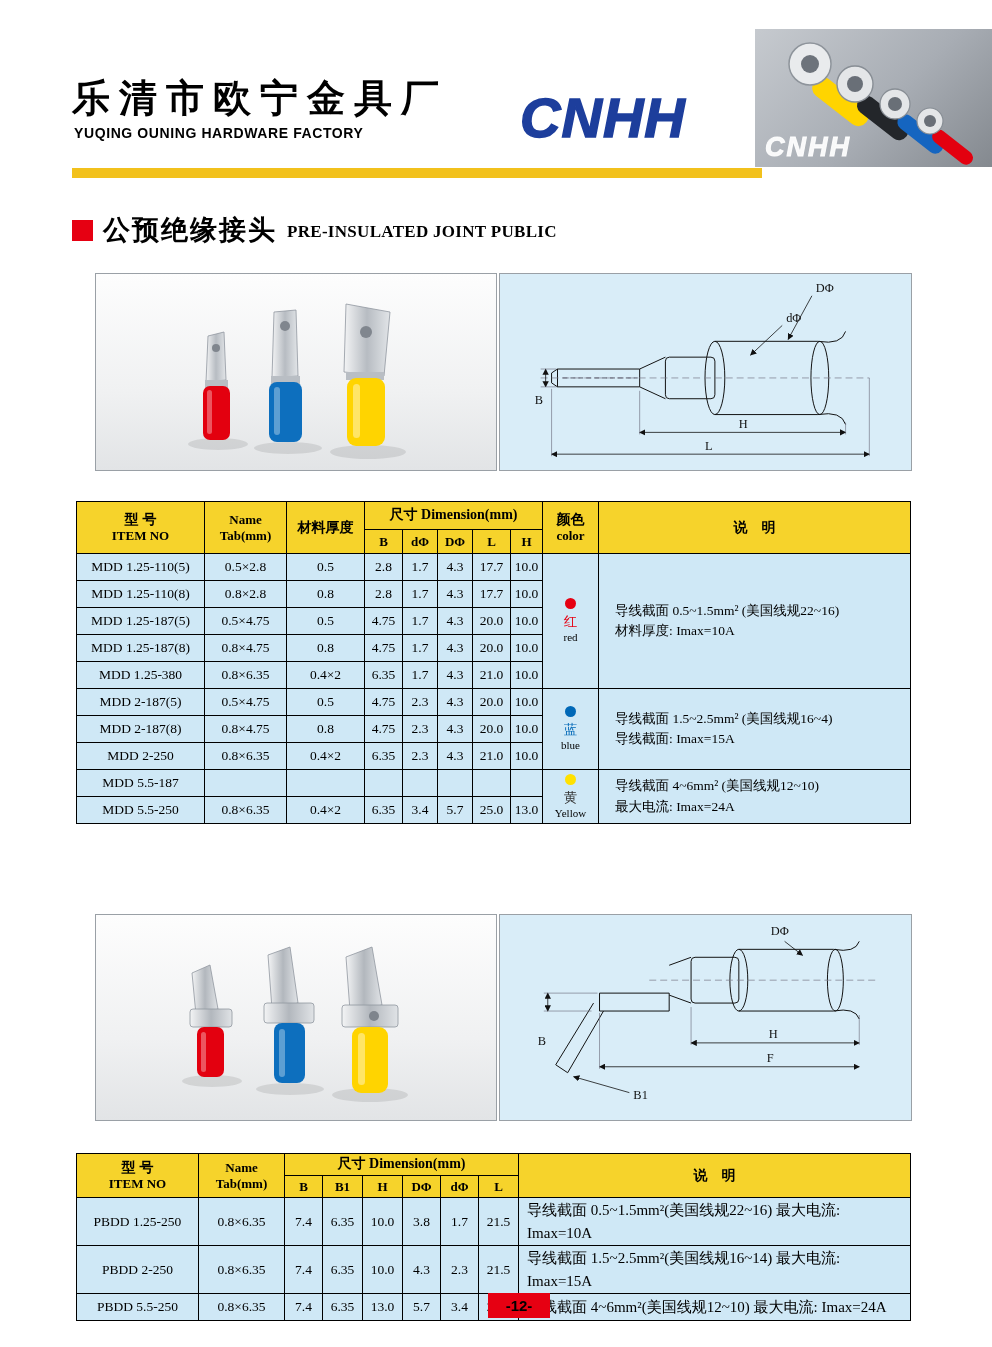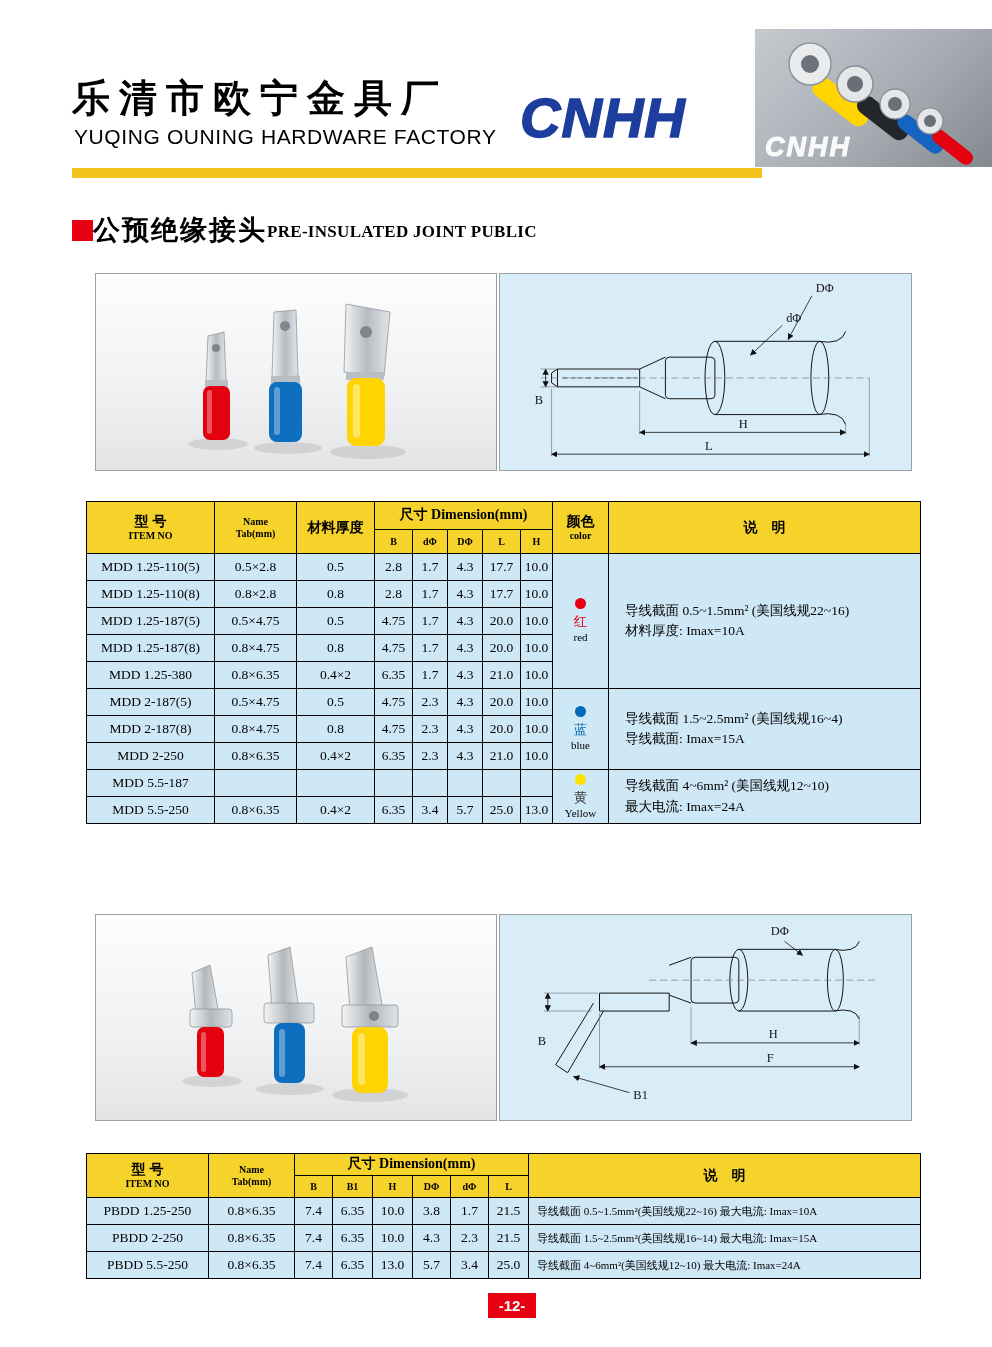--- a/index.html
+++ b/index.html
@@ -3,67 +3,67 @@
 <meta charset="utf-8">
 <style>
   * { margin:0; padding:0; box-sizing:border-box; }
   html,body { background:#ffffff; }
   .page { position:relative; width:992px; height:1347px; background:#fff; overflow:hidden;
           font-family:"Liberation Sans",sans-serif; color:#000;margin-top:21px; }
 
   
   .company-cn { position:absolute; left:72px; top:52px; font-size:38px; font-weight:700;
                 letter-spacing:9px; white-space:nowrap; }
-  .company-en { position:absolute; left:74px; top:104px; font-size:21px; font-weight:400;
+  .company-en { position:absolute; left:74px; top:104px; font-size:14px; font-weight:700;
                 letter-spacing:.6px; white-space:nowrap; }
   .logo { position:absolute; left:520px; top:64px; font-size:56px; font-weight:700; font-style:italic;
           color:#1d3e9c; letter-spacing:1px; -webkit-text-stroke:1.5px #1d3e9c; }
   .yellow-rule { position:absolute; left:72px; top:147px; width:690px; height:10px; background:#f2c11c; }
   .header-photo { position:absolute; left:755px; top:8px; width:237px; height:138px;
                   background:linear-gradient(135deg,#c6cacf 0%,#a8adb4 55%,#84898f 100%); overflow:hidden; }
   .header-photo svg { position:absolute; left:0; top:0; }
   .watermark { position:absolute; left:10px; bottom:4px; color:rgba(255,255,255,.92); font-weight:700;
                font-style:italic; font-size:27px; letter-spacing:2px; -webkit-text-stroke:1px rgba(255,255,255,.9); }
 
   
-  .section-title { position:absolute; left:72px; display:flex; align-items:flex-end; white-space:nowrap; }
+  .section-title { position:absolute; left:72px; display:flex; align-items:flex-end; gap:10px; white-space:nowrap; }
   #sec1 { top:196px; } #sec2 { top:845px; }
   .bullet { width:21px; height:21px; background:#e60012; margin-bottom:3px; flex:0 0 auto; }
   .title-cn { font-size:27px; font-weight:700; line-height:1; letter-spacing:2px; }
   .title-en { font-family:"Liberation Serif",serif; font-size:17px; font-weight:700; margin-bottom:2px; letter-spacing:.3px; }
 
   
   .panel-row { position:absolute; left:95px; display:flex; gap:2px; }
   #panels1 { top:252px; } #panels2 { top:893px; }
   .panel { border:1px solid #9aa0a6; position:relative; overflow:hidden; }
   .panel.photo { width:402px; background:linear-gradient(180deg,#fdfdfd 0%,#f0f1f2 60%,#e2e4e6 100%); }
   .panel.diagram { width:413px; background:#d9edf8; }
   #panels1 .panel { height:198px; } #panels2 .panel { height:207px; }
   svg text { font-family:"Liberation Serif",serif; font-size:12.5px; fill:#111; }
 
   
-  .spec-table { position:absolute; left:86px; width:834px; border-collapse:collapse; table-layout:fixed;padding-left:39px; }
+  .spec-table { position:absolute; left:76px; width:834px; border-collapse:collapse; table-layout:fixed;padding-left:39px; }
   #table1 { top:480px; } #table2 { top:1132px; }
   .spec-table th, .spec-table td { border:1px solid #000; text-align:center; vertical-align:middle; overflow:hidden; }
   .spec-table th { background:#f6d32b; font-weight:700; font-size:14px; padding:1px; line-height:1.2; }
   #table1 thead tr:first-child th { height:28px; } #table1 thead tr:last-child th { height:24px; }
   #table2 thead tr:first-child th { height:22px; } #table2 thead tr:last-child th { height:22px; }
-  th .en, th.h-sub, .h-dim { font-family:"Liberation Serif",serif; font-size:10px; }
+  th .en, th.h-sub, .h-dim { font-family:"Liberation Serif",serif; font-size:13px; }
   .spec-table td { background:#cfe8f6; font-family:"Liberation Serif",serif; font-size:13.5px; height:27px; padding:1px 2px; }
   td.note { text-align:left; padding-left:16px; line-height:1.5; }
-  #table2 td.note { font-size:11px; padding-left:8px; }
+  #table2 td.note { font-size:15px; padding-left:8px; }
   .color-cell { font-family:"Liberation Sans",sans-serif; line-height:1.25; }
   .cc-cn { font-size:13.5px; } .cc-en { font-family:"Liberation Serif",serif; font-size:11px; }
   .dot { display:inline-block; width:11px; height:11px; border-radius:50%; }
 
   
   .footer { position:absolute; top:1272px; left:488px; width:428px; height:25px; display:flex; }
   .footer-brand { flex:1; background:#f2c11c; color:#fff; font-weight:700; font-size:15px; letter-spacing:1px;
                   display:flex; align-items:center; justify-content:flex-end; padding-right:12px; }
-  .footer-page { width:48px; background:#e60012; color:#ffffff; font-weight:700; font-size:15px;
+  .footer-page { width:62px; background:#e60012; color:#000000; font-weight:700; font-size:15px;
                  display:flex; align-items:center; justify-content:center; }
 </style>
 </head>
 <body>
 
 <div class="page">
 
   <div class="company-cn">乐清市欧宁金具厂</div>
   <div class="company-en">YUQING OUNING HARDWARE FACTORY</div>
   <div class="logo">CNHH</div>

